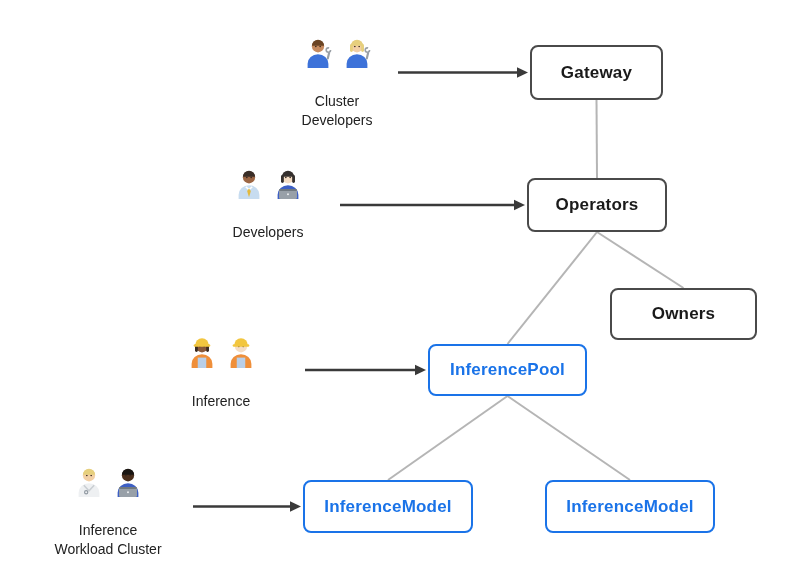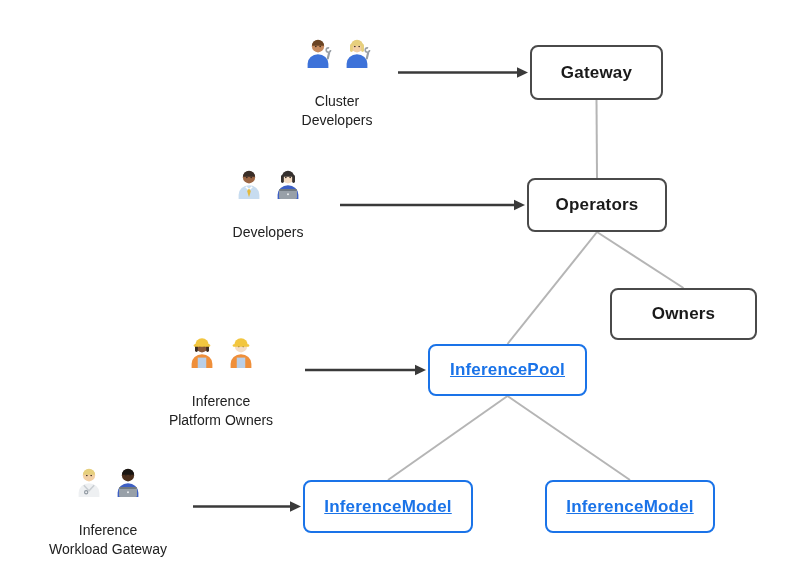--- a/index.html
+++ b/index.html
@@ -24,21 +24,21 @@
   .node {
     position: absolute;
     display: flex; align-items: center; justify-content: center;
     background: #ffffff;
     border-radius: 8px;
     font-weight: bold; font-size: 17px;
     box-sizing: border-box;
     letter-spacing: 0.2px;
   }
   .node.dark { border: 2.5px solid var(--border-dark, #4a4a4a); color: var(--text-dark, #1a1a1a); }
-  .node.blue { border: 2px solid var(--border-blue, #1a73e8); color: var(--text-blue, #1a73e8); text-decoration: underline; }
+  .node.blue { border: 2px solid var(--border-blue, #1a73e8); color: var(--text-blue, #1a73e8); }
 
   #node-gateway            { left: 530px; top: 45px;  width: 133px; height: 55px; }
   #node-httproute          { left: 527px; top: 178px; width: 140px; height: 54px; }
   #node-service            { left: 610px; top: 288px; width: 147px; height: 52px; }
   #node-inferencepool      { left: 428px; top: 344px; width: 159px; height: 52px; }
   #node-inferencemodel-left  { left: 303px; top: 480px; width: 170px; height: 53px; }
   #node-inferencemodel-right { left: 545px; top: 480px; width: 170px; height: 53px; }
 
   .persona { position: absolute; width: 180px; text-align: center; }
   #persona-cluster-operators        { left: 247px; top: 34px; }
@@ -170,21 +170,20 @@
             <rect x="13.5" y="25" width="9" height="11" fill="#b9cfe8"></rect>
             <circle cx="18" cy="13" r="6.5" fill="#f5ddc4"></circle>
             <circle cx="15.7" cy="13.2" r="0.85" fill="#33241c"></circle>
             <circle cx="20.3" cy="13.2" r="0.85" fill="#33241c"></circle>
             <path d="M10.8 11.8 a7.2 7.2 0 0 1 14.4 0 z" fill="#f2c63f"></path>
             <rect x="9.2" y="10.9" width="17.6" height="2.6" rx="1.3" fill="#f2c63f"></rect>
           </svg></span>
     </div>
     <div class="plabel">
       <div>Inference</div>
-      <div>Platform Owners</div>
     </div>
   </div>
 
   <div class="persona" id="persona-inference-workload-owners">
     <div class="picons">
       <span class="picon"><svg viewBox="0 0 36 36" width="34" height="34" xmlns="http://www.w3.org/2000/svg">
             <path d="M7 36 v-4.5 a11 10 0 0 1 22 0 V36 z" fill="#eef0f2"></path>
             <path d="M12.5 23.5 L18 29.5 L23.5 23.5" fill="none" stroke="#c9ced2" stroke-width="1.6"></path>
             <circle cx="15" cy="31" r="1.7" fill="none" stroke="#9099a1" stroke-width="1.2"></circle>
             <circle cx="18" cy="13" r="6.5" fill="#f2cfa5"></circle>
@@ -198,17 +197,17 @@
             <circle cx="15.7" cy="13.2" r="0.85" fill="#33241c"></circle>
             <circle cx="20.3" cy="13.2" r="0.85" fill="#33241c"></circle>
             <path d="M11.5 12.5 a6.5 6.5 0 0 1 13 0 z" fill="#191512"></path>
             <rect x="8.5" y="25.5" width="19" height="10.5" rx="1.6" fill="#98a0a8"></rect>
             <rect x="8.5" y="25.5" width="19" height="2" rx="1" fill="#70787f"></rect>
             <circle cx="18" cy="31" r="1.1" fill="#e9ebed"></circle>
           </svg></span>
     </div>
     <div class="plabel">
       <div>Inference</div>
-      <div>Workload Gateway</div>
+      <div>Workload Cluster</div>
     </div>
   </div>
 
 </div>
 
 </body></html>

